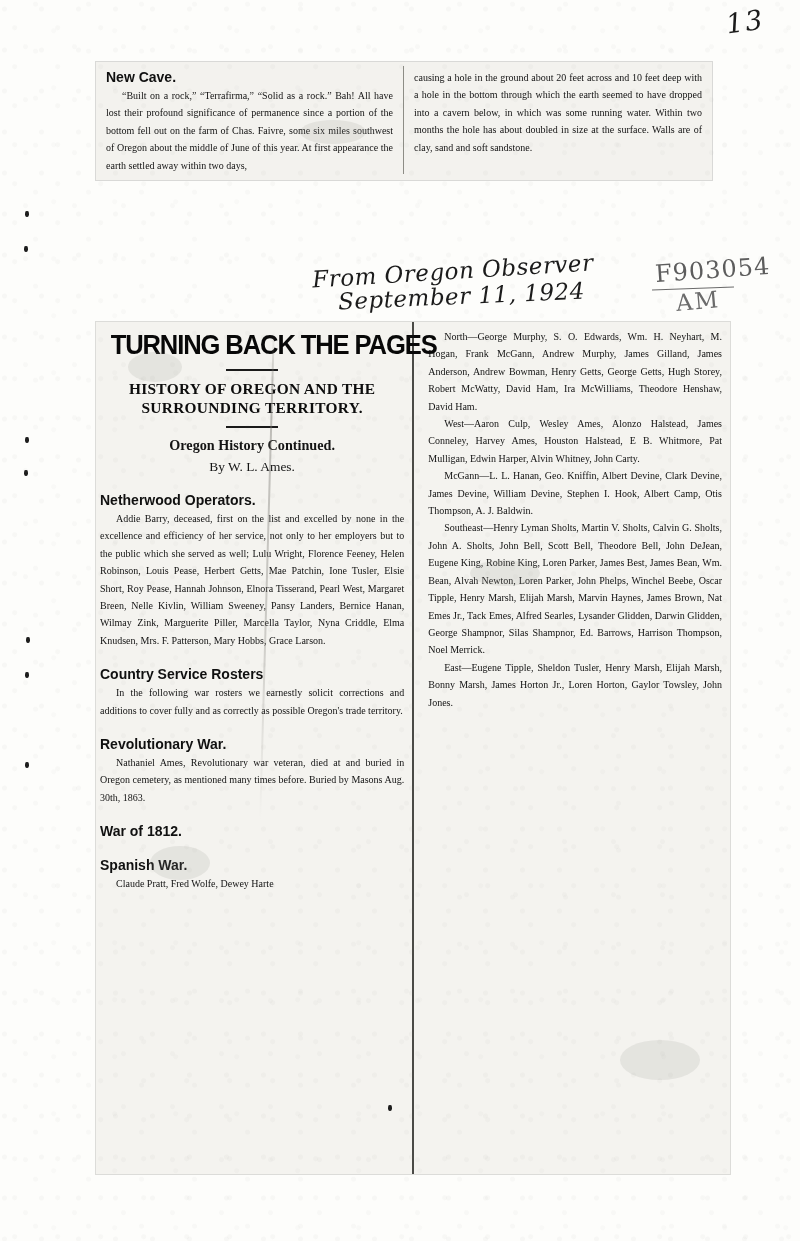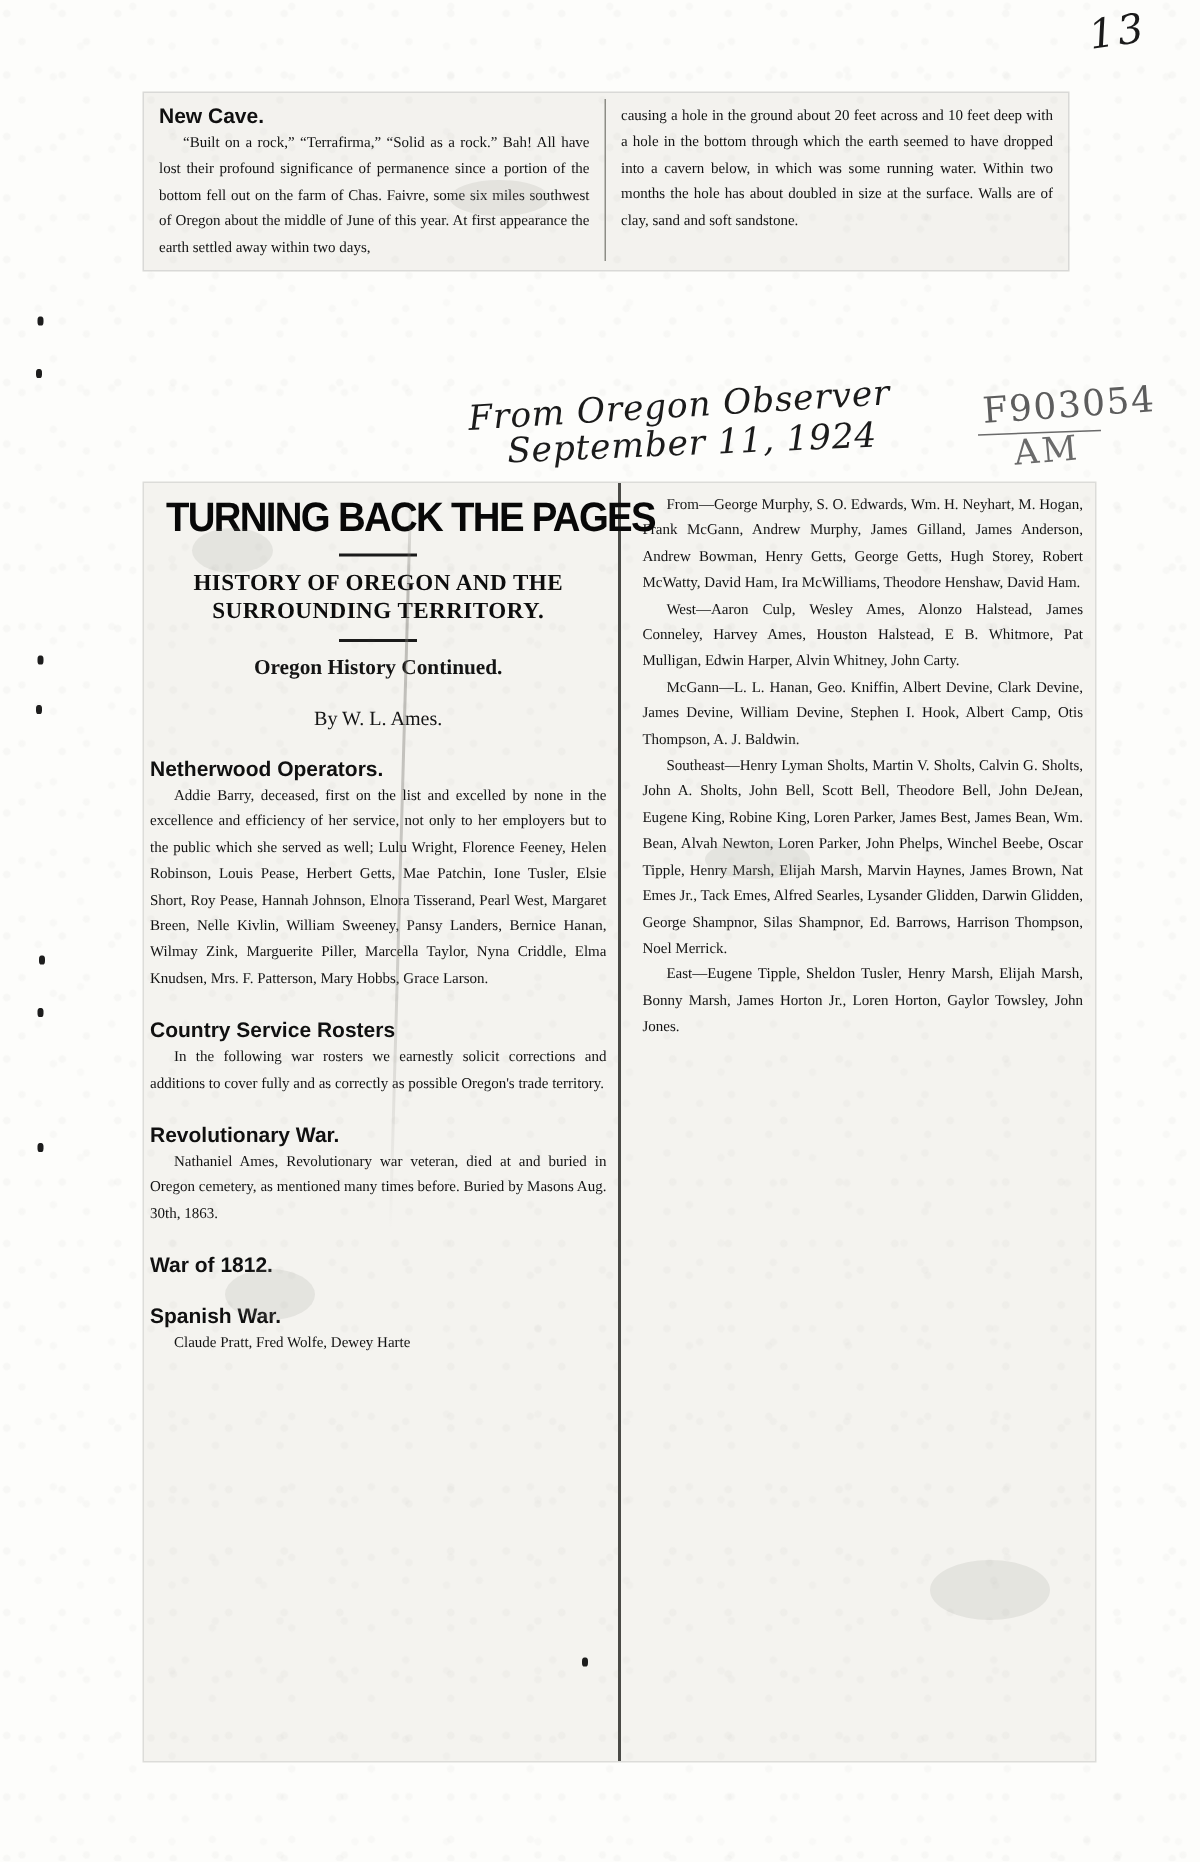--- a/index.html
+++ b/index.html
@@ -201,21 +201,21 @@
     font-size: 14.2px;
     text-align: center;
     line-height: 18px;
     margin: 0;
   }
   #byline-author {
     font-family: "Liberation Serif", serif;
     font-size: 13.4px;
     text-align: center;
     line-height: 17px;
-    margin: 16px 0 2px 0;
+    margin: 4px 0 2px 0;
   }
 
   
   #crease {
     position: absolute;
     top: 330px; left: 266px;
     width: 2px; height: 490px;
     background: linear-gradient(to bottom,
       rgba(120,118,112,.0) 0%,
       rgba(120,118,112,.45) 12%,
@@ -296,21 +296,21 @@
       <div class="head-center">War of 1812.</div>
 
       <div class="head-center">Spanish War.</div>
       <p class="body-text indent" style="text-align:left;">Claude Pratt, Fred Wolfe, Dewey Harte</p>
     </div>
 
     <div class="col right">
 
 
       <p class="body-text indent">
-        <span>From</span><span>—</span><span>George Murphy, S. O. Edwards, Wm. H. Neyhart, M. Hogan, Frank McGann, Andrew Murphy, James Gilland, James Anderson, Andrew Bowman, Henry Getts, George Getts, Hugh Storey, Robert McWatty, David Ham, Ira McWilliams, Theodore Henshaw, David Ham.</span>
+        <span>North</span><span>—</span><span>George Murphy, S. O. Edwards, Wm. H. Neyhart, M. Hogan, Frank McGann, Andrew Murphy, James Gilland, James Anderson, Andrew Bowman, Henry Getts, George Getts, Hugh Storey, Robert McWatty, David Ham, Ira McWilliams, Theodore Henshaw, David Ham.</span>
       </p>
 
       <p class="body-text indent">
         <span>West</span><span>—</span><span>Aaron Culp, Wesley Ames, Alonzo Halstead, James Conneley, Harvey Ames, Houston Halstead, E B. Whitmore, Pat Mulligan, Edwin Harper, Alvin Whitney, John Carty.</span>
       </p>
 
 
       <p class="body-text indent">
         <span>McGann</span><span>—</span><span>L. L. Hanan, Geo. Kniffin, Albert Devine, Clark Devine, James Devine, William Devine, Stephen I. Hook, Albert Camp, Otis Thompson, A. J. Baldwin.</span>
       </p>

